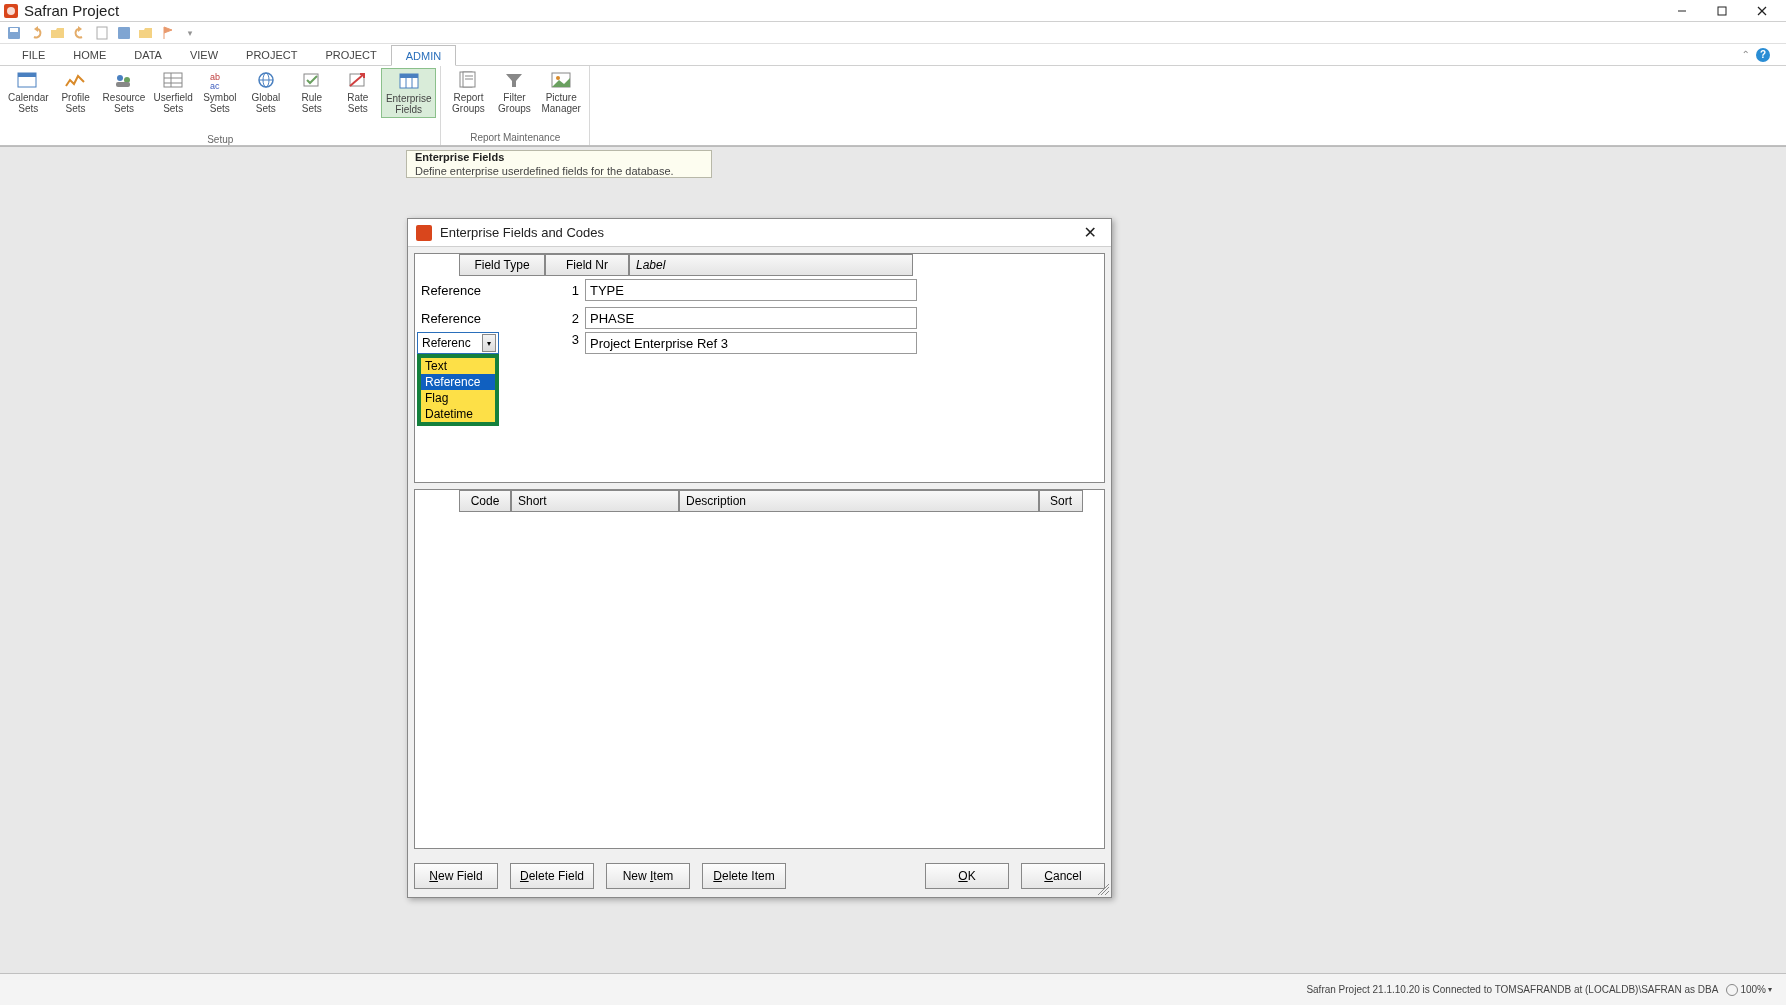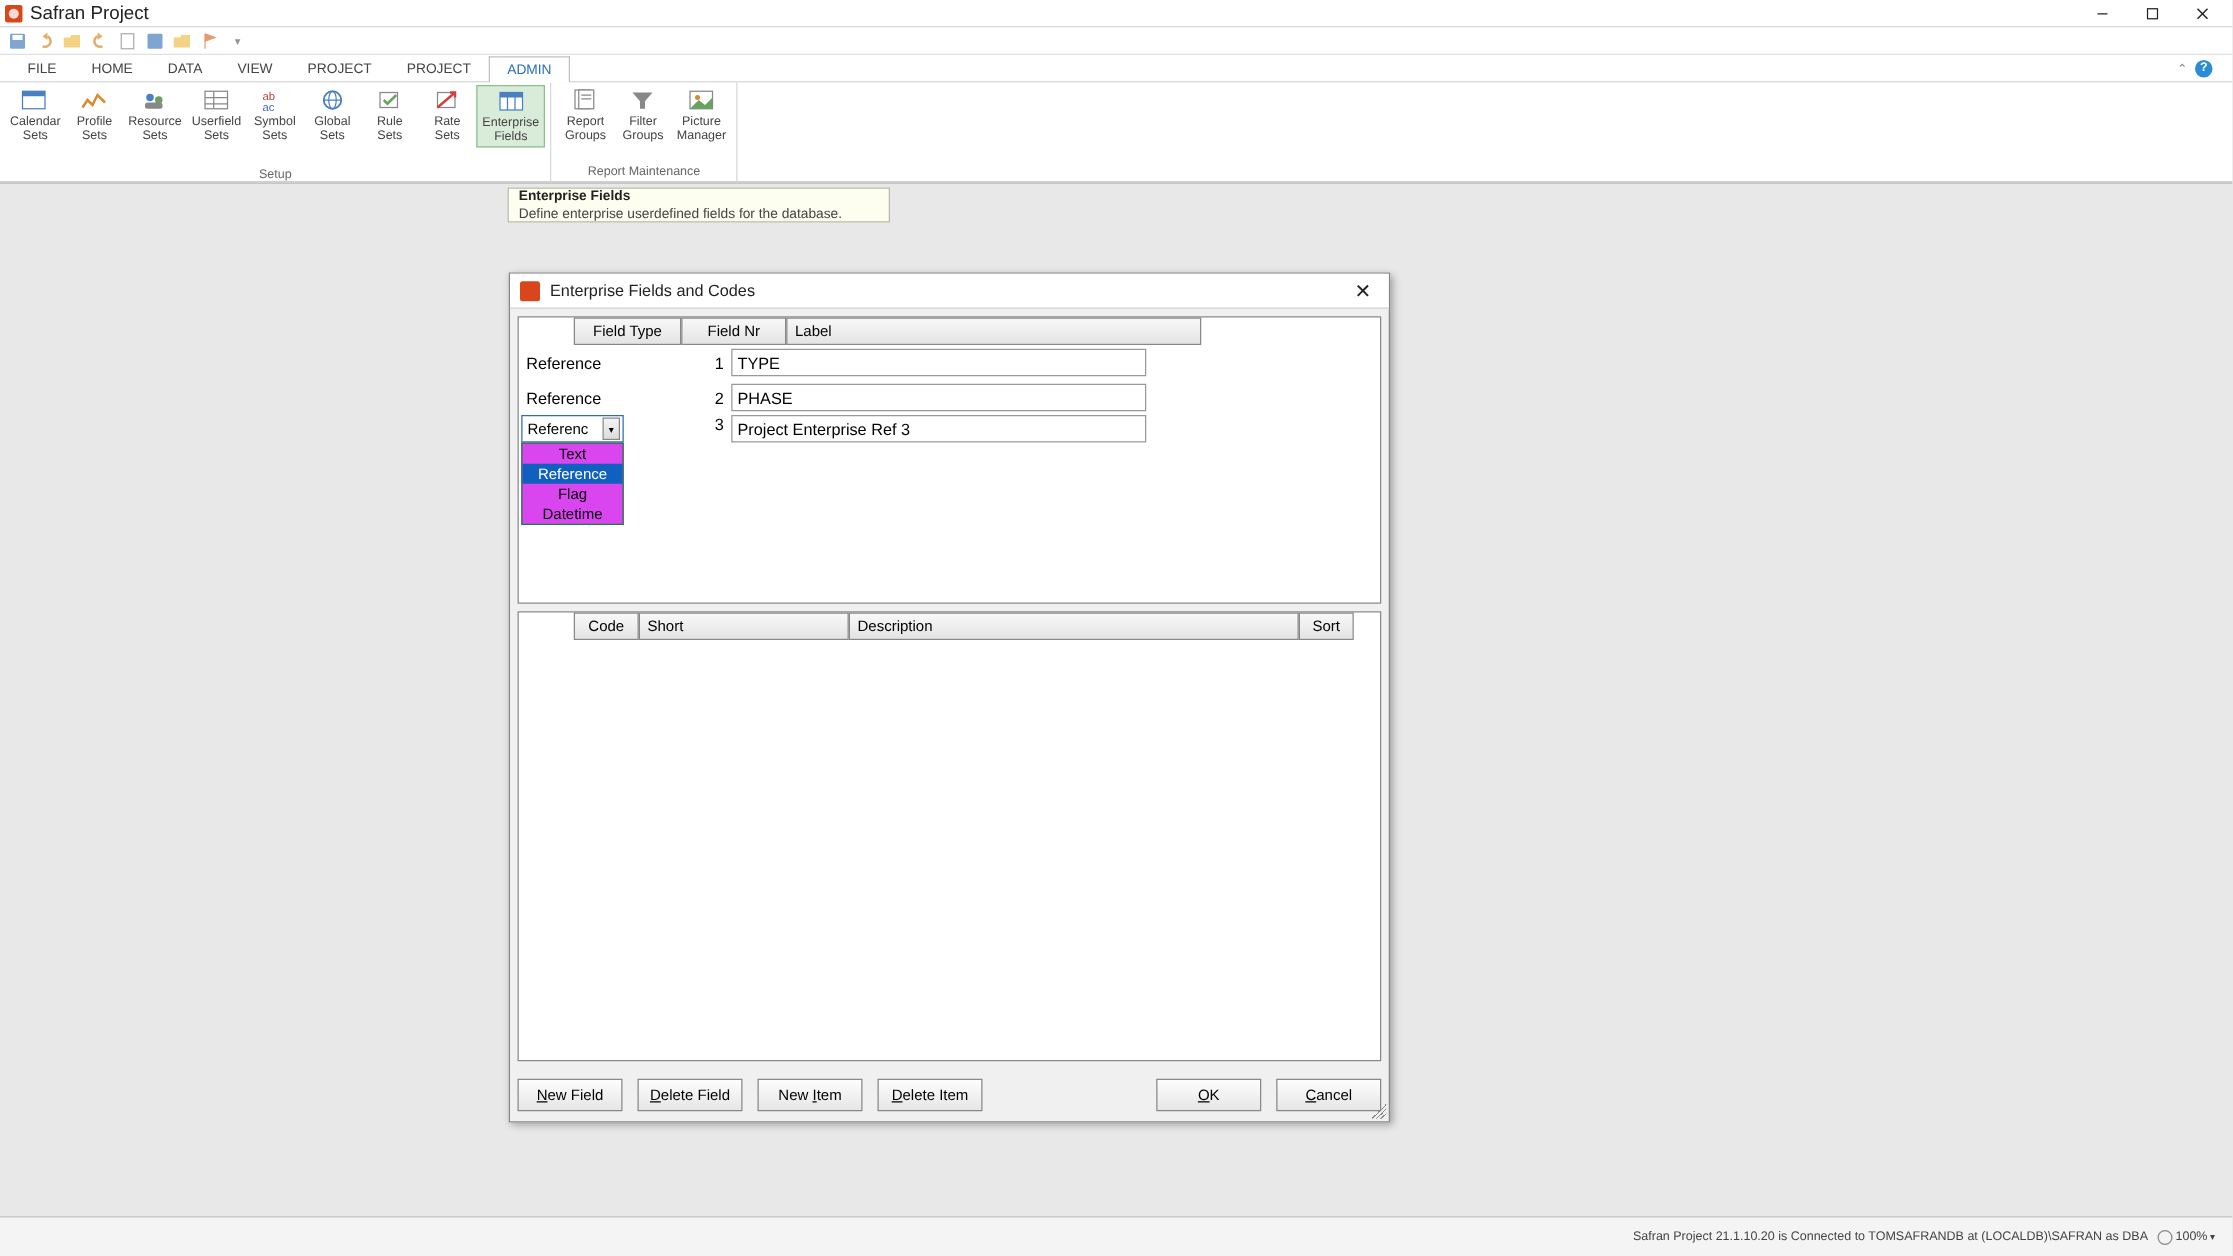--- a/index.html
+++ b/index.html
@@ -47,33 +47,33 @@
 .dialog-title .d-close { margin-left: auto; font-size: 16px; color: #222; cursor: default; padding:0 6px;}
 
 .dialog-body { padding: 6px; flex:1; display:flex; flex-direction:column; gap:6px;}
 
 
 .top-grid { border: 1px solid #888; background: #fff; height: 230px; position:relative;}
 .grid-header { display: flex; height: 22px; padding-left: 44px; }
 .grid-header .gh { border: 1px solid #888; background: linear-gradient(#f8f8f8,#e4e4e4); font-size: 12px; padding: 2px 6px; display:flex; align-items:center;}
 .gh-ft { width: 86px; justify-content:center;}
 .gh-fn { width: 84px; justify-content:center;}
-.gh-lb { width: 332px; }
+.gh-lb { width: 284px; font-style: italic; }
 .grid-rows { }
 .grid-row { display: flex; height: 28px; align-items:center;}
 .gr-ft { width: 86px; padding: 0 6px; font-size: 13px;}
 .gr-fn { width: 84px; padding: 0 6px; text-align: right; font-size:13px;}
 .gr-lb { width: 332px; }
 .gr-lb input { width: 100%; height: 22px; border: 1px solid #999; padding: 0 4px; font-size: 13px; }
 
 
 .dd-cell { width: 86px; position: relative; }
 .dd-box { width: 82px; height: 22px; border: 1px solid #2a6fbb; background: #fff; display: flex; align-items: center; padding: 0 2px 0 4px; font-size: 12px; margin-left:2px;}
 .dd-box .dd-arrow { margin-left: auto; width:14px; height:18px; border:1px solid #888; background:linear-gradient(#f4f4f4,#dcdcdc); display:flex; align-items:center; justify-content:center; font-size:8px;}
-.dd-list { position: absolute; top: 22px; left: 2px; width: 82px; border: 1px solid #15803d; background: #d946ef; z-index: 10; text-align: center; }
+.dd-list { position: absolute; top: 22px; left: 2px; width: 82px; border: 4px solid #15803d; background: #fde047; z-index: 10; }
 .dd-opt { padding: 1px 4px; font-size: 12px; cursor: default; }
 .dd-opt.sel { background: #1060c0; color: #fff; }
 
 
 .bottom-grid { border: 1px solid #888; background: #fff; flex:1; }
 .bottom-grid .grid-header .gh-code { width: 52px; justify-content:center;}
 .bottom-grid .grid-header .gh-short { width: 168px; }
 .bottom-grid .grid-header .gh-desc { width: 360px; }
 .bottom-grid .grid-header .gh-sort { width: 44px; justify-content:center;}
 

